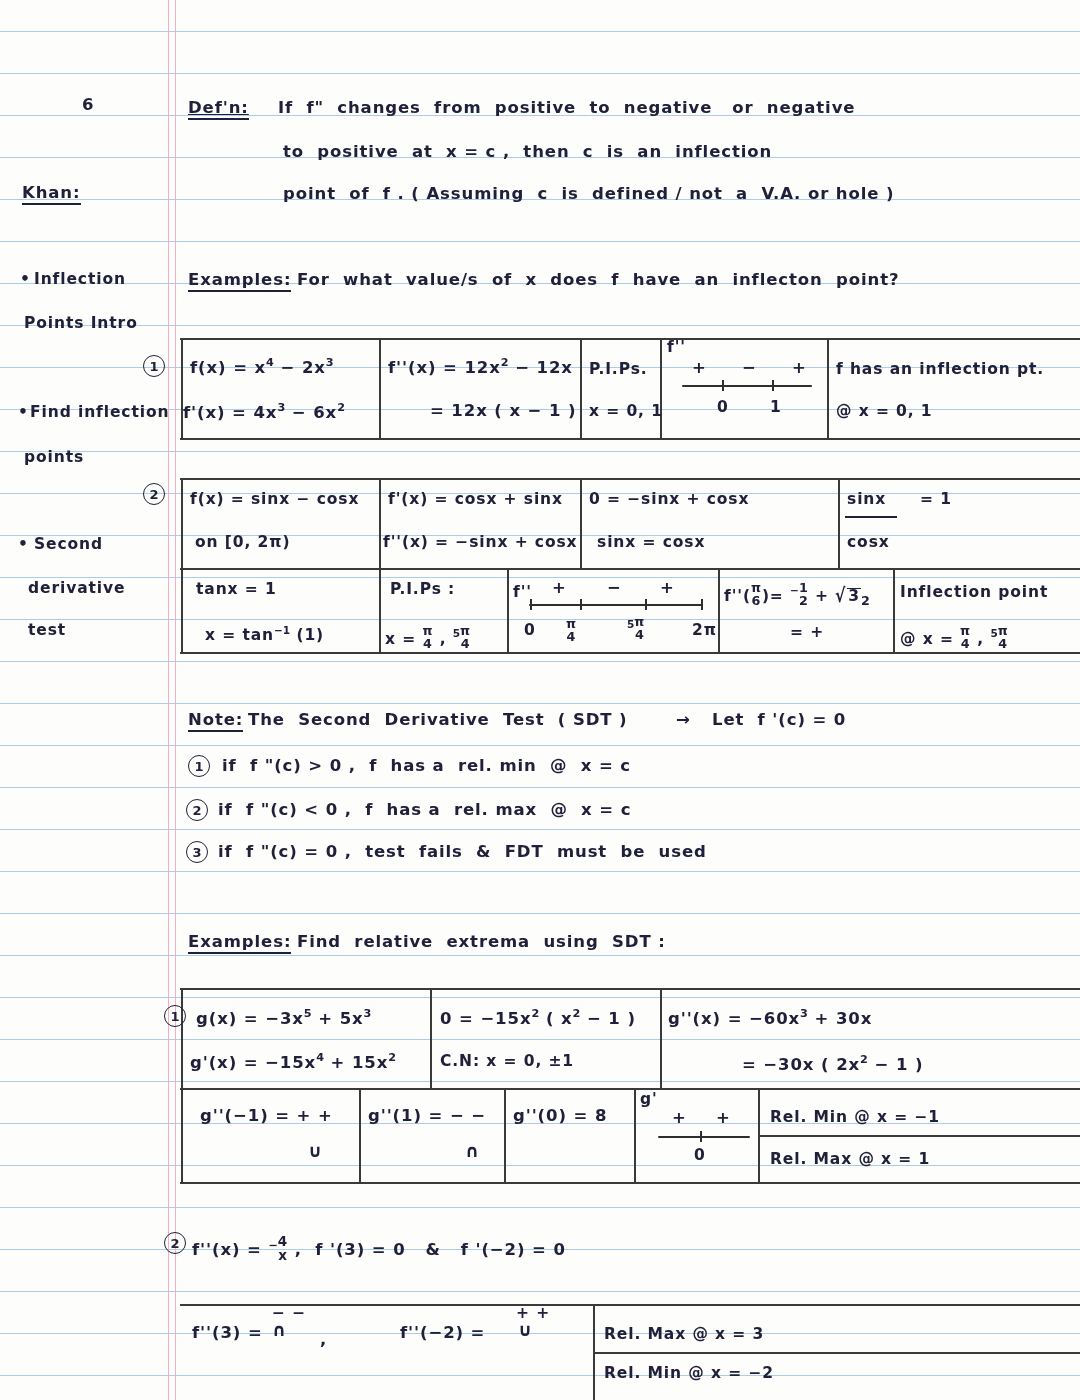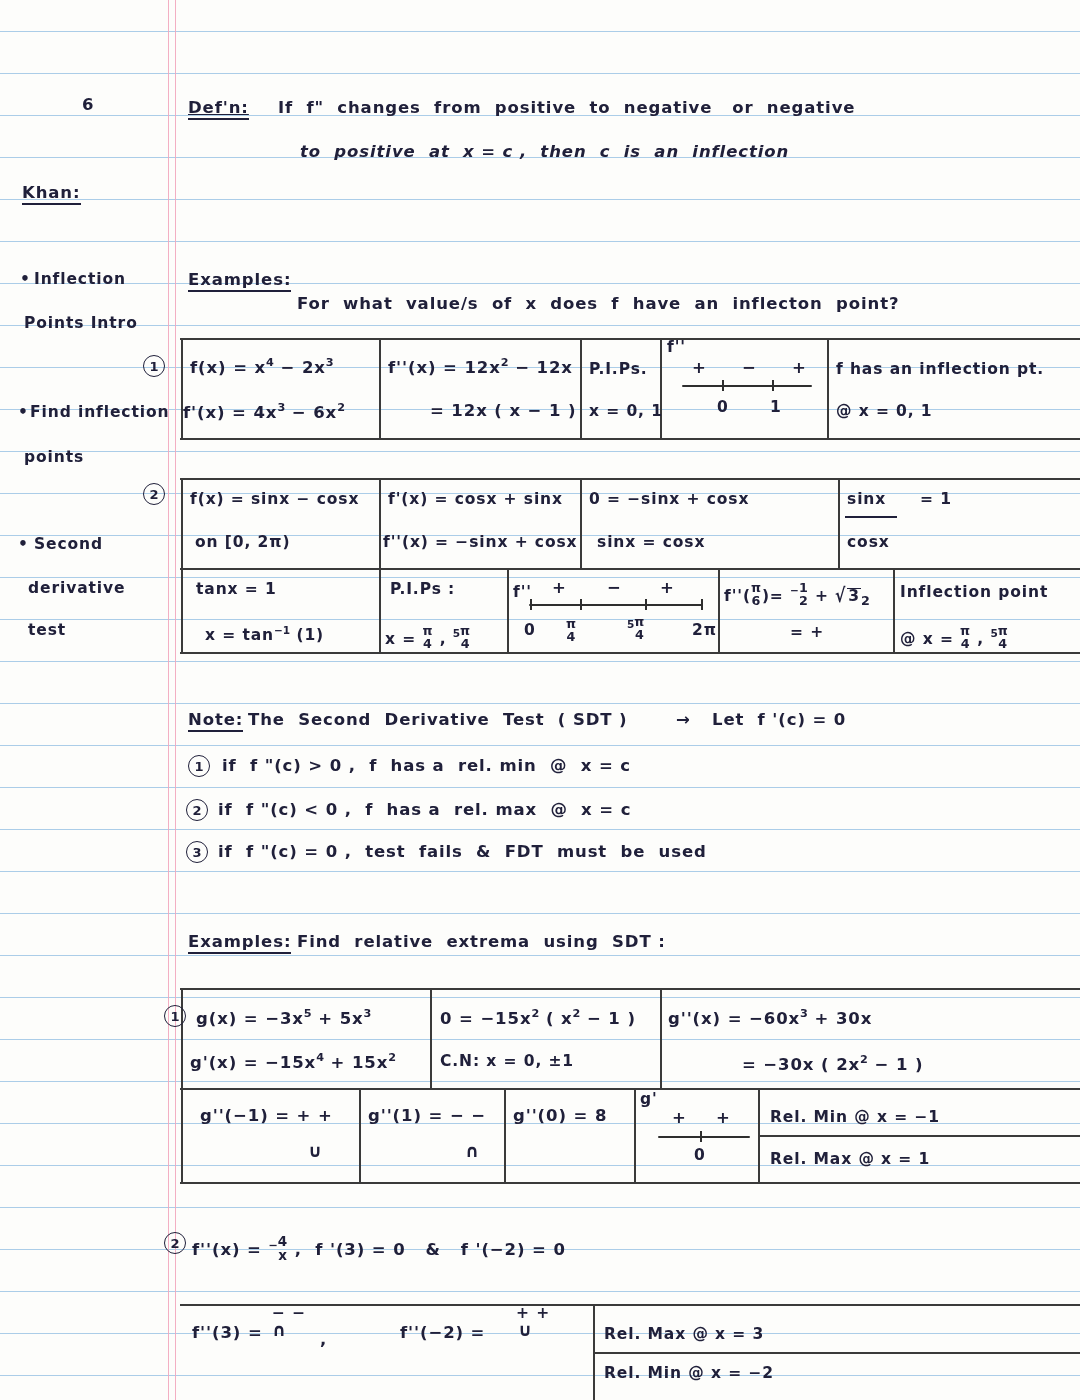--- a/index.html
+++ b/index.html
@@ -123,24 +123,25 @@
   <div class="ink hw s28" style="left:30px;top:405px;text-align:right;">Find inflection</div>
   <div class="ink hw s28" style="left:24px;top:450px;">points</div>
 
   <div class="ink hw s28" style="left:18px;top:537px;">•</div>
   <div class="ink hw s28" style="left:34px;top:537px;">Second</div>
   <div class="ink hw s28" style="left:28px;top:581px;">derivative</div>
   <div class="ink hw s28" style="left:28px;top:623px;">test</div>
 
   <div class="ink hw s30 u" style="left:188px;top:100px;text-decoration:underline;">Def'n:</div>
   <div class="ink hw s30" style="left:278px;top:100px;">If  f"  changes  from  positive  to  negative   or  negative</div>
-  <div class="ink hw s30" style="left:300px;top:144px;font-style:italic;">to  positive  at  x = c ,  then  c  is  an  inflection</div>
+  <div class="ink hw s30" style="left:283px;top:144px;">to  positive  at  x = c ,  then  c  is  an  inflection</div>
+  <div class="ink hw s30" style="left:283px;top:186px;">point  of  f . ( Assuming  c  is  defined / not  a  V.A. or hole )</div>
 
   <div class="ink hw s30 u" style="left:188px;top:272px;">Examples:</div>
-  <div class="ink hw s30" style="left:297px;top:272px;margin-top:24px;">For  what  value/s  of  x  does  f  have  an  inflecton  point?</div>
+  <div class="ink hw s30" style="left:297px;top:272px;">For  what  value/s  of  x  does  f  have  an  inflecton  point?</div>
 
   <div class="tl h" style="left:180px;top:338px;width:900px;"></div>
   <div class="tl h" style="left:180px;top:438px;width:900px;"></div>
   <div class="tl v" style="left:181px;top:338px;height:100px;"></div>
   <div class="tl v" style="left:379px;top:338px;height:100px;"></div>
   <div class="tl v" style="left:580px;top:338px;height:100px;"></div>
   <div class="tl v" style="left:660px;top:338px;height:100px;"></div>
   <div class="tl v" style="left:827px;top:338px;height:100px;"></div>
 
   <div class="circ" style="left:143px;top:355px;">1</div>

